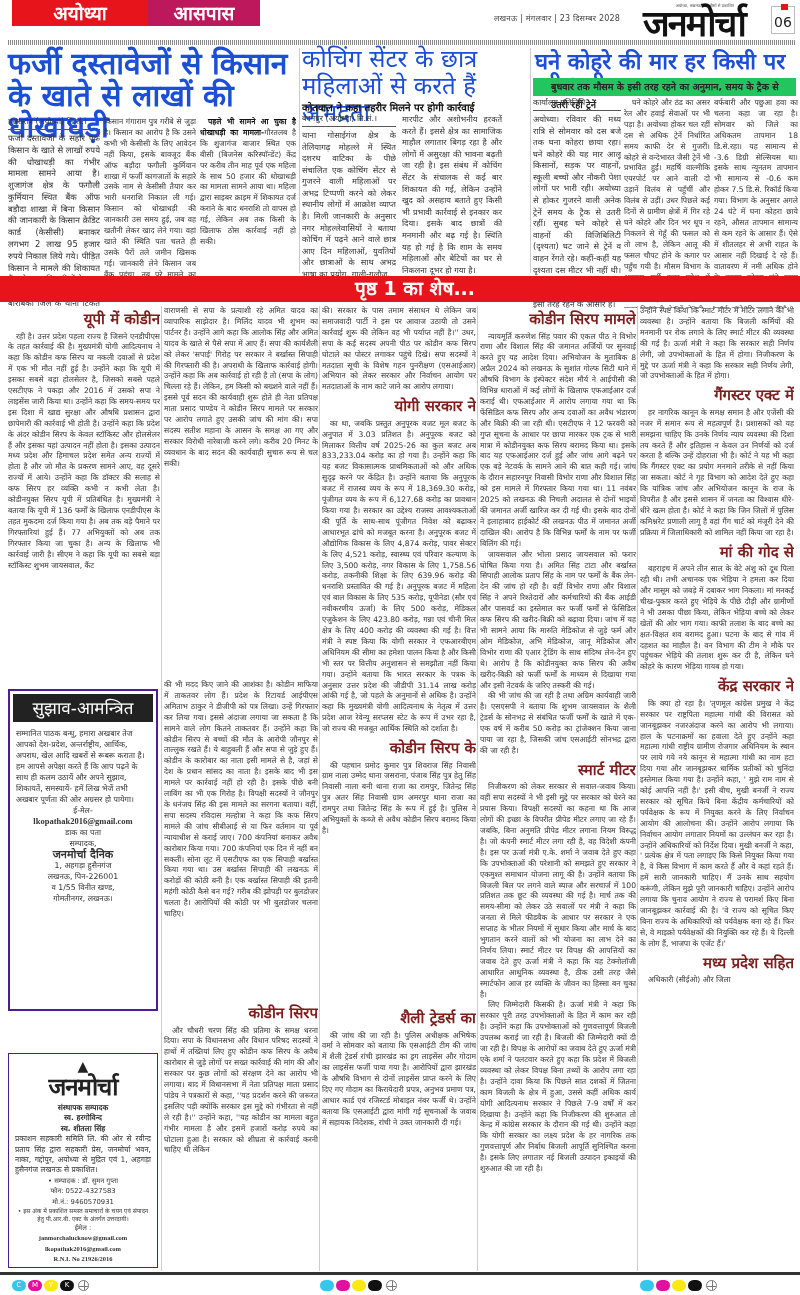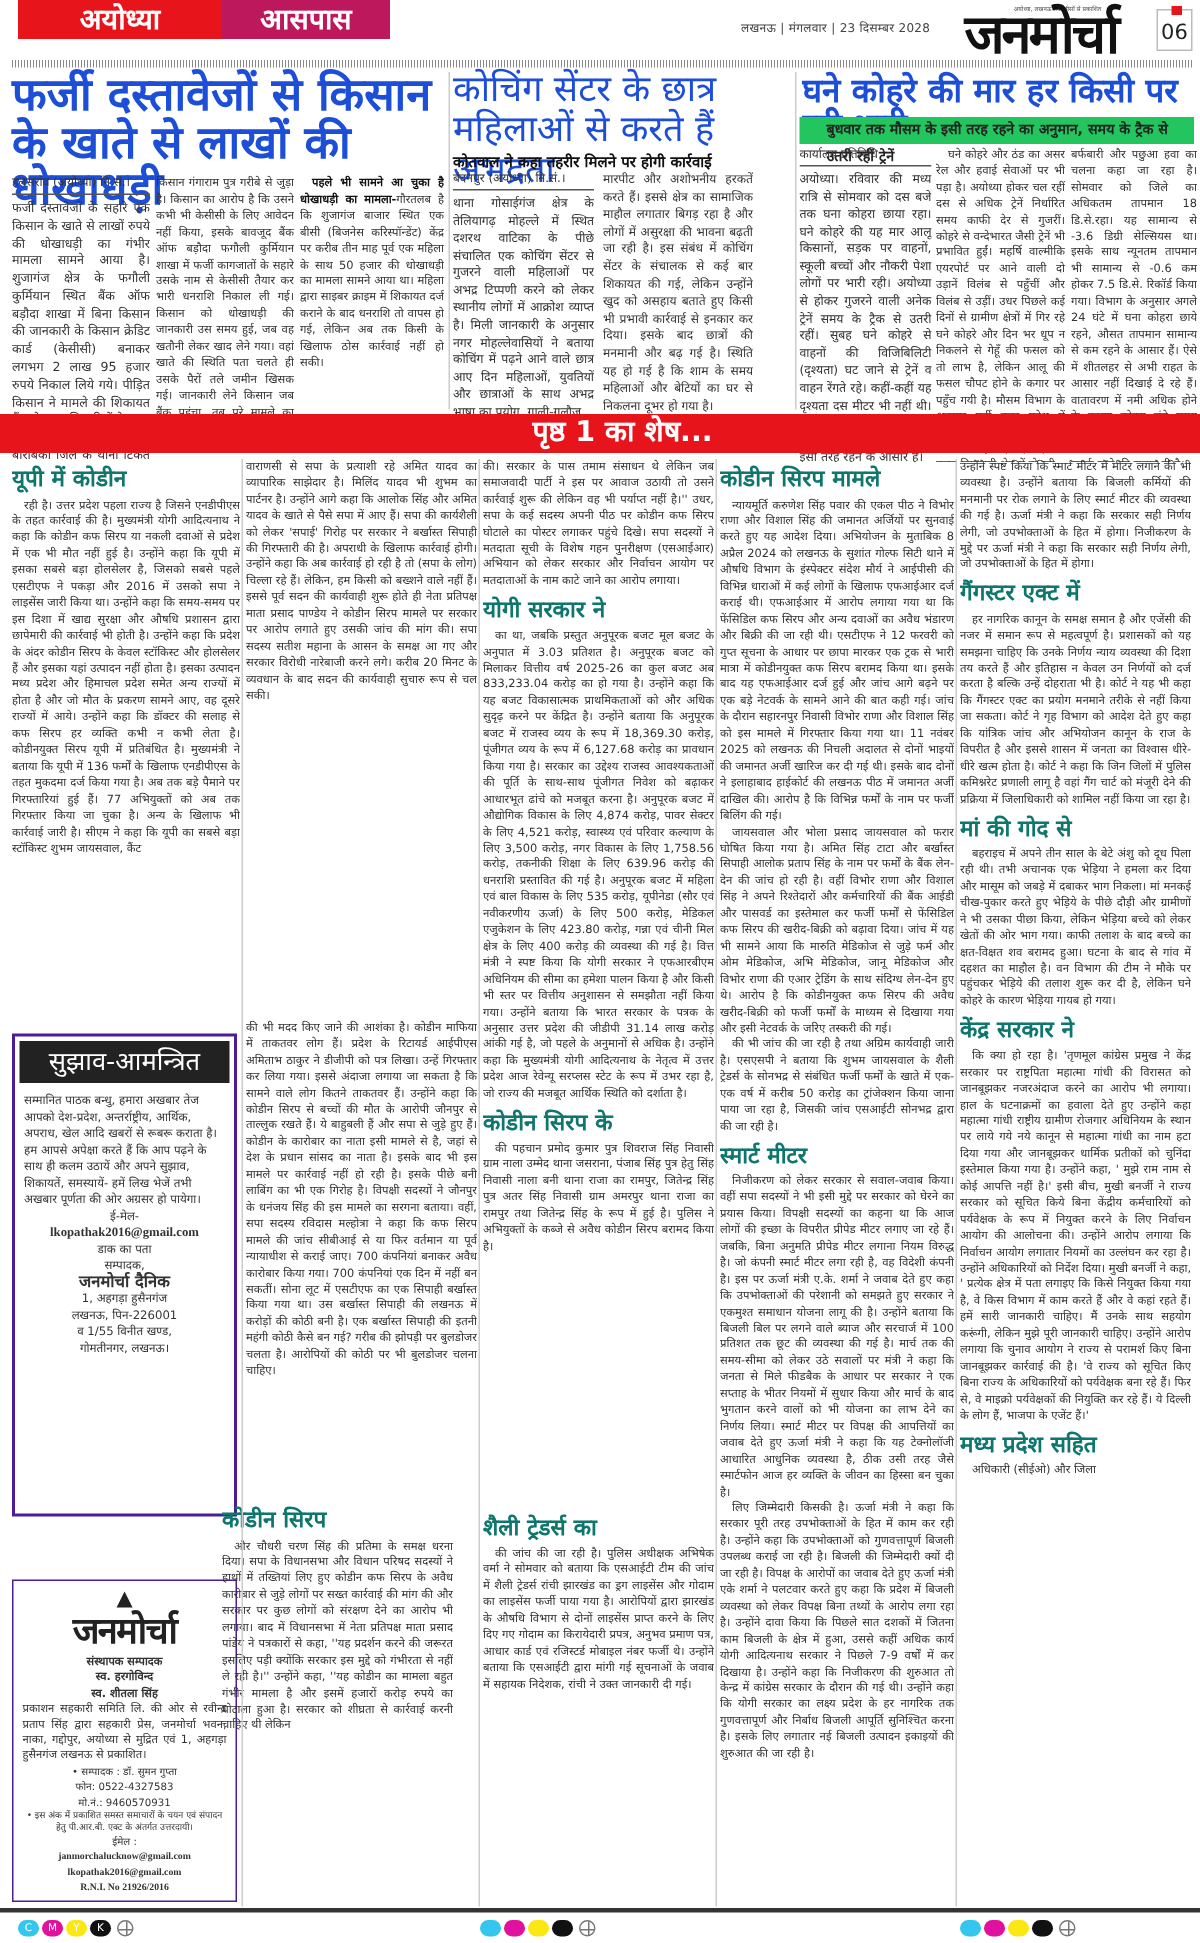--- a/index.html
+++ b/index.html
@@ -26,21 +26,21 @@
 #sub-fog{left:533px;top:78px;width:263px;height:18px;background:#22c55e;font-size:9.5px;line-height:18px;padding-left:18px;color:#222}
 .byline{font-size:8px;color:#333;border-bottom:1px solid #555;padding-bottom:1px}
 
 .col{position:absolute;font-size:7.6px;line-height:10.9px;color:#333;text-align:justify;overflow:hidden}
 .col p{text-indent:8px}
 .col b{color:#111}
 .rule{position:absolute;background:#ccc;width:1px}
 .cont-title{position:absolute;left:315px;top:276px;width:200px;height:24px;font-size:19px;color:#fff;font-weight:bold;text-align:center;line-height:24px}
 .redband-full{position:absolute;left:0;top:276px;width:800px;height:26px;background:#e8141b}
 
-.shead{font-size:15px;font-weight:bold;text-align:left;color:#0f766e;margin:5px 0 4px;line-height:1.1}
+.shead{font-size:15px;font-weight:bold;text-align:right;color:#7f1d1d;margin:5px 0 4px;line-height:1.1}
 
 .box{position:absolute;border:2px solid #4c1d95;background:#fff}
 .box-head{background:#222;color:#fff;font-size:17px;text-align:center;line-height:28px;margin:3px}
 .box-body{font-size:7.8px;line-height:11px;padding:3px 6px;color:#333}
 .center{text-align:center}
 
 .reg{position:absolute;top:1280px;width:11px;height:11px;border-radius:50%}
 .regc{position:absolute;top:1280px;width:11px;height:11px;border-radius:50%;border:1px solid #777}
 .regc:before{content:"";position:absolute;left:5px;top:0;width:1px;height:9px;background:#777}
 .regc:after{content:"";position:absolute;top:5px;left:0;width:9px;height:1px;background:#777}
@@ -135,21 +135,21 @@
     <div class="center" style="font-size:6.5px;font-weight:bold;font-family:'Liberation Serif',serif">R.N.I. No 21926/2016</div>
   </div>
 </div>
 
 <div class="col" style="left:164px;top:306px;width:154px;height:430px">
   <p style="text-indent:0">वाराणसी से सपा के प्रत्याशी रहे अमित यादव का व्यापारिक साझेदार है। मिलिंद यादव भी शुभम का पार्टनर है। उन्होंने आगे कहा कि आलोक सिंह और अमित यादव के खाते से पैसे सपा में आए हैं। सपा की कार्यशैली को लेकर 'सपाई' गिरोह पर सरकार ने बर्खास्त सिपाही की गिरफ्तारी की है। अपराधी के खिलाफ कार्रवाई होगी। उन्होंने कहा कि अब कार्रवाई हो रही है तो (सपा के लोग) चिल्ला रहे हैं। लेकिन, हम किसी को बख्शने वाले नहीं हैं। इससे पूर्व सदन की कार्यवाही शुरू होते ही नेता प्रतिपक्ष माता प्रसाद पाण्डेय ने कोडीन सिरप मामले पर सरकार पर आरोप लगाते हुए उसकी जांच की मांग की। सपा सदस्य सतीश महाना के आसन के समक्ष आ गए और सरकार विरोधी नारेबाजी करने लगे। करीब 20 मिनट के व्यवधान के बाद सदन की कार्यवाही सुचारु रूप से चल सकी।</p>
 </div>
 <div class="col" style="left:164px;top:680px;width:154px;height:300px">
   <p style="text-indent:0">की भी मदद किए जाने की आशंका है। कोडीन माफिया में ताकतवर लोग हैं। प्रदेश के रिटायर्ड आईपीएस अमिताभ ठाकुर ने डीजीपी को पत्र लिखा। उन्हें गिरफ्तार कर लिया गया। इससे अंदाजा लगाया जा सकता है कि सामने वाले लोग कितने ताकतवर हैं। उन्होंने कहा कि कोडीन सिरप से बच्चों की मौत के आरोपी जौनपुर से ताल्लुक रखते हैं। ये बाहुबली हैं और सपा से जुड़े हुए हैं। कोडीन के कारोबार का नाता इसी मामले से है, जहां से देश के प्रधान सांसद का नाता है। इसके बाद भी इस मामले पर कार्रवाई नहीं हो रही है। इसके पीछे बनी लाबिंग का भी एक गिरोह है। विपक्षी सदस्यों ने जौनपुर के धनंजय सिंह की इस मामले का सरगना बताया। वहीं, सपा सदस्य रविदास मल्होत्रा ने कहा कि कफ सिरप मामले की जांच सीबीआई से या फिर वर्तमान या पूर्व न्यायाधीश से कराई जाए। 700 कंपनियां बनाकर अवैध कारोबार किया गया। 700 कंपनियां एक दिन में नहीं बन सकतीं। सोना लूट में एसटीएफ का एक सिपाही बर्खास्त किया गया था। उस बर्खास्त सिपाही की लखनऊ में करोड़ों की कोठी बनी है। एक बर्खास्त सिपाही की इतनी महंगी कोठी कैसे बन गई? गरीब की झोपड़ी पर बुलडोजर चलता है। आरोपियों की कोठी पर भी बुलडोजर चलना चाहिए।</p>
 </div>
-<div class="col" style="left:148px;top:1000px;width:154px;height:270px">
+<div class="col" style="left:164px;top:1000px;width:154px;height:270px">
   <div class="shead">कोडीन सिरप</div>
   <p>और चौधरी चरण सिंह की प्रतिमा के समक्ष धरना दिया। सपा के विधानसभा और विधान परिषद सदस्यों ने हाथों में तख्तियां लिए हुए कोडीन कफ सिरप के अवैध कारोबार से जुड़े लोगों पर सख्त कार्रवाई की मांग की और सरकार पर कुछ लोगों को संरक्षण देने का आरोप भी लगाया। बाद में विधानसभा में नेता प्रतिपक्ष माता प्रसाद पांडेय ने पत्रकारों से कहा, ''यह प्रदर्शन करने की जरूरत इसलिए पड़ी क्योंकि सरकार इस मुद्दे को गंभीरता से नहीं ले रही है।'' उन्होंने कहा, ''यह कोडीन का मामला बहुत गंभीर मामला है और इसमें हजारों करोड़ रुपये का घोटाला हुआ है। सरकार को शीघ्रता से कार्रवाई करनी चाहिए थी लेकिन</p>
 </div>
 
 <div class="col" style="left:322px;top:306px;width:154px;height:700px">
   <p style="text-indent:0">की। सरकार के पास तमाम संसाधन थे लेकिन जब समाजवादी पार्टी ने इस पर आवाज उठायी तो उसने कार्रवाई शुरू की लेकिन वह भी पर्याप्त नहीं है।'' उधर, सपा के कई सदस्य अपनी पीठ पर कोडीन कफ सिरप घोटाले का पोस्टर लगाकर पहुंचे दिखे। सपा सदस्यों ने मतदाता सूची के विशेष गहन पुनरीक्षण (एसआईआर) अभियान को लेकर सरकार और निर्वाचन आयोग पर मतदाताओं के नाम काटे जाने का आरोप लगाया।</p>
   <div class="shead">योगी सरकार ने</div>
   <p>का था, जबकि प्रस्तुत अनुपूरक बजट मूल बजट के अनुपात में 3.03 प्रतिशत है। अनुपूरक बजट को मिलाकर वित्तीय वर्ष 2025-26 का कुल बजट अब 833,233.04 करोड़ का हो गया है। उन्होंने कहा कि यह बजट विकासात्मक प्राथमिकताओं को और अधिक सुदृढ़ करने पर केंद्रित है। उन्होंने बताया कि अनुपूरक बजट में राजस्व व्यय के रूप में 18,369.30 करोड़, पूंजीगत व्यय के रूप में 6,127.68 करोड़ का प्रावधान किया गया है। सरकार का उद्देश्य राजस्व आवश्यकताओं की पूर्ति के साथ-साथ पूंजीगत निवेश को बढ़ाकर आधारभूत ढांचे को मजबूत करना है। अनुपूरक बजट में औद्योगिक विकास के लिए 4,874 करोड़, पावर सेक्टर के लिए 4,521 करोड़, स्वास्थ्य एवं परिवार कल्याण के लिए 3,500 करोड़, नगर विकास के लिए 1,758.56 करोड़, तकनीकी शिक्षा के लिए 639.96 करोड़ की धनराशि प्रस्तावित की गई है। अनुपूरक बजट में महिला एवं बाल विकास के लिए 535 करोड़, यूपीनेडा (सौर एवं नवीकरणीय ऊर्जा) के लिए 500 करोड़, मेडिकल एजुकेशन के लिए 423.80 करोड़, गन्ना एवं चीनी मिल क्षेत्र के लिए 400 करोड़ की व्यवस्था की गई है। वित्त मंत्री ने स्पष्ट किया कि योगी सरकार ने एफआरबीएम अधिनियम की सीमा का हमेशा पालन किया है और किसी भी स्तर पर वित्तीय अनुशासन से समझौता नहीं किया गया। उन्होंने बताया कि भारत सरकार के पत्रक के अनुसार उत्तर प्रदेश की जीडीपी 31.14 लाख करोड़ आंकी गई है, जो पहले के अनुमानों से अधिक है। उन्होंने कहा कि मुख्यमंत्री योगी आदित्यनाथ के नेतृत्व में उत्तर प्रदेश आज रेवेन्यू सरप्लस स्टेट के रूप में उभर रहा है, जो राज्य की मजबूत आर्थिक स्थिति को दर्शाता है।</p>
   <div class="shead">कोडीन सिरप के</div>
   <p>की पहचान प्रमोद कुमार पुत्र शिवराज सिंह निवासी ग्राम नाला उम्मेद थाना जसराना, पंजाब सिंह पुत्र हेतु सिंह निवासी नाला बनी थाना राजा का रामपुर, जितेन्द्र सिंह पुत्र अतर सिंह निवासी ग्राम अमरपुर थाना राजा का रामपुर तथा जितेन्द्र सिंह के रूप में हुई है। पुलिस ने अभियुक्तों के कब्जे से अवैध कोडीन सिरप बरामद किया है।</p>

